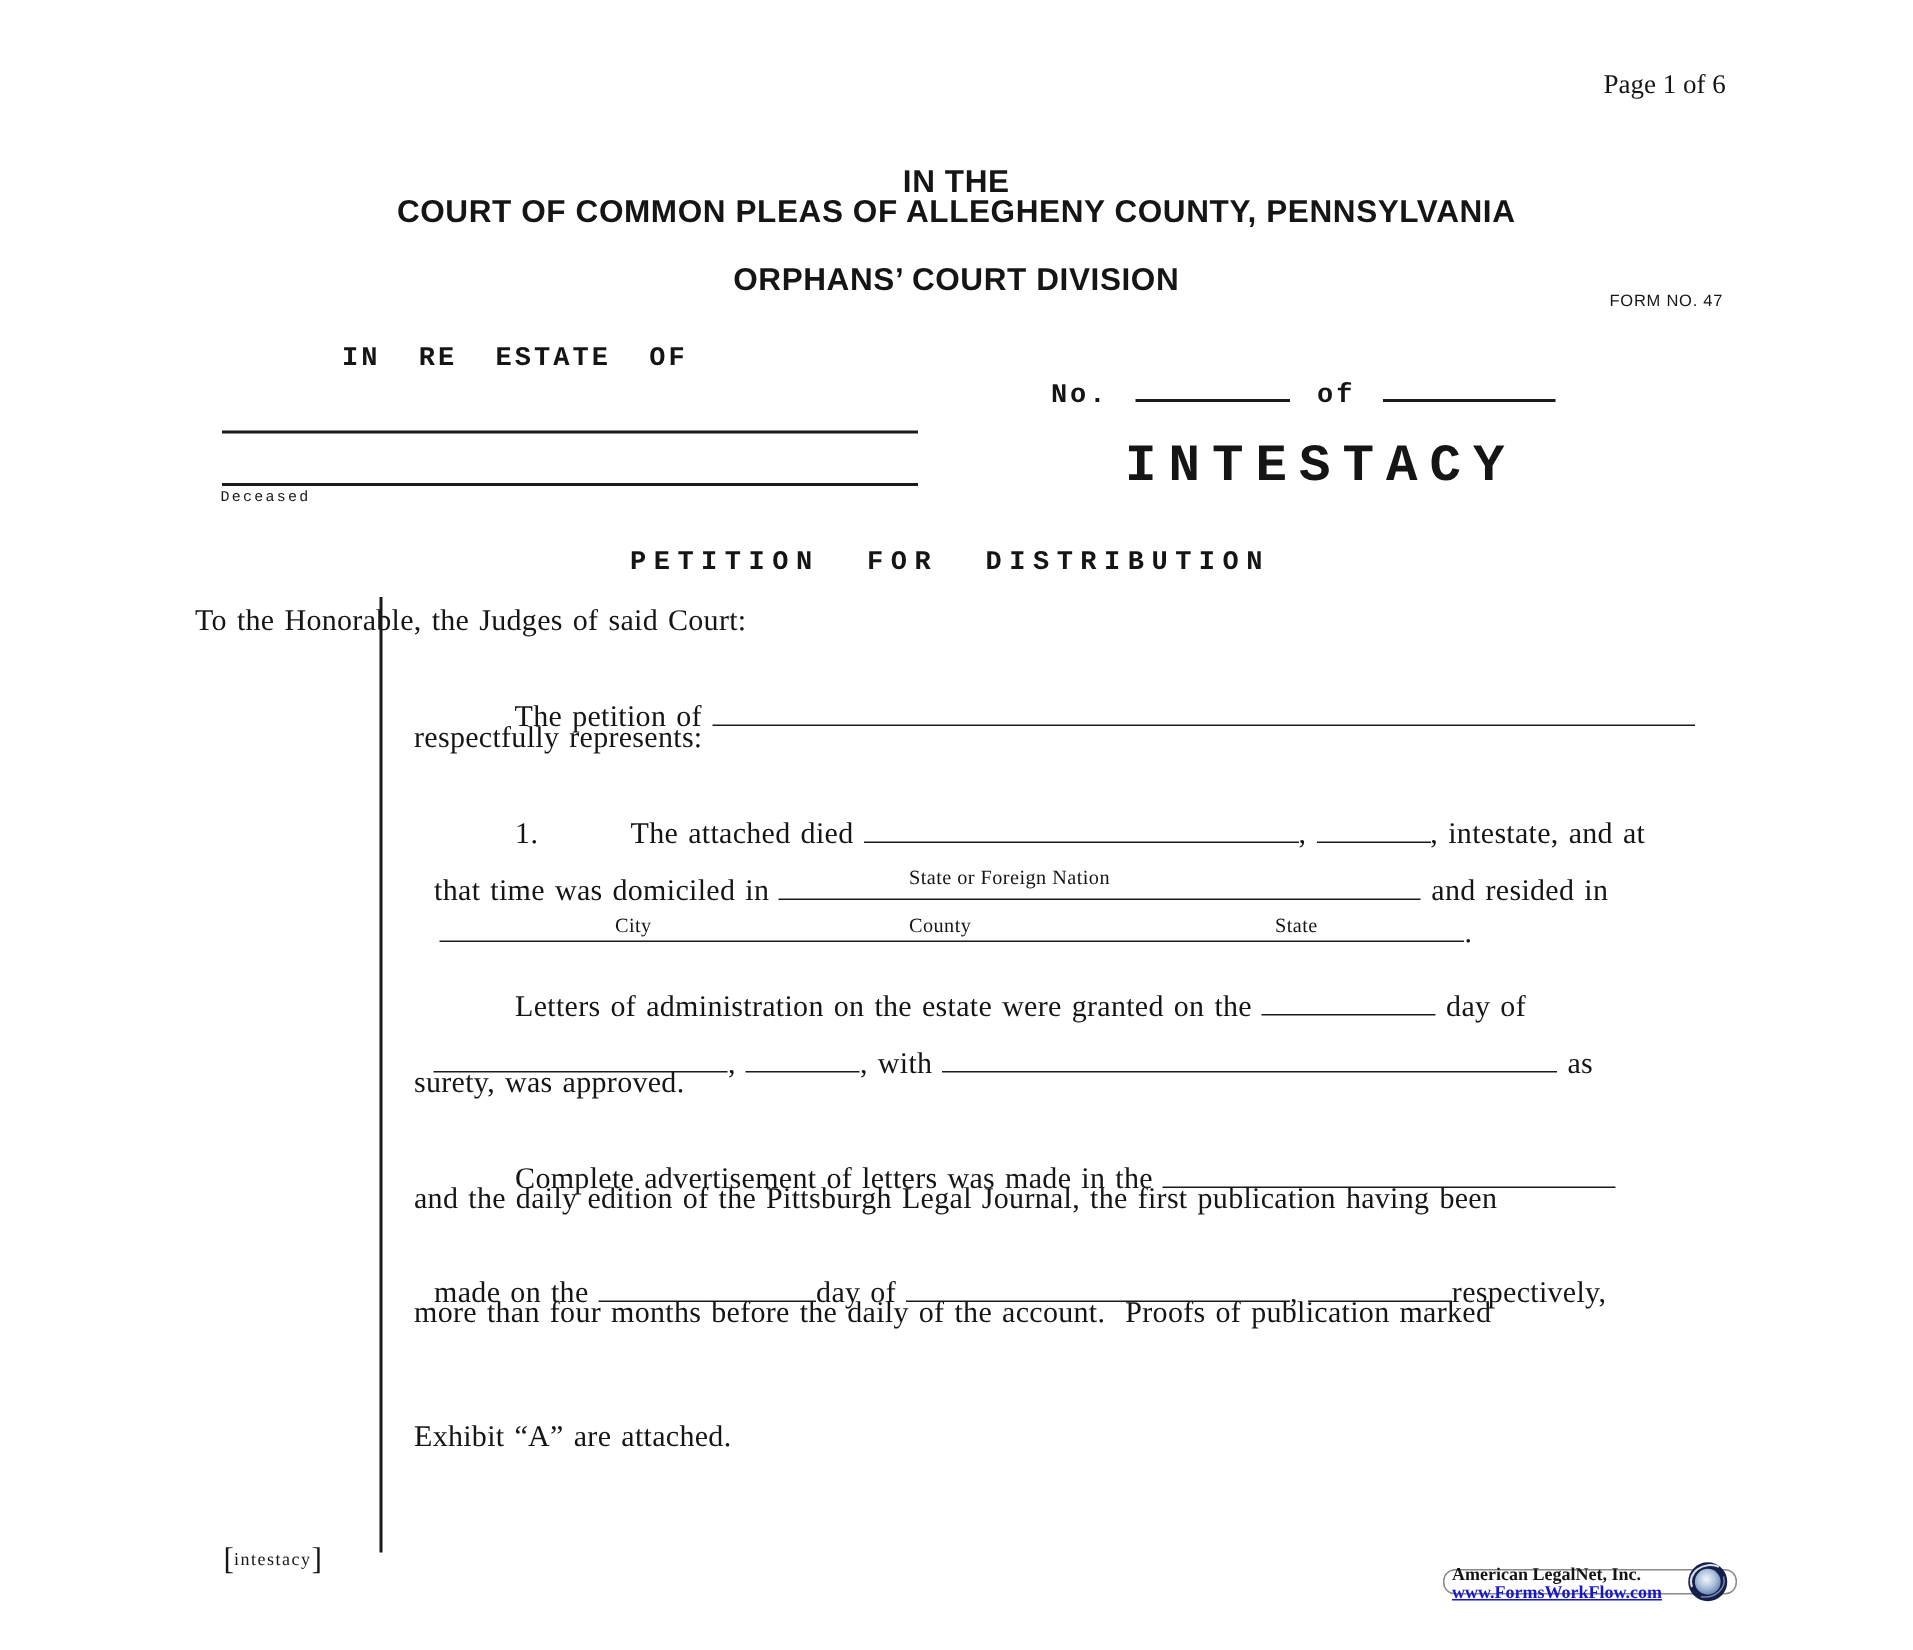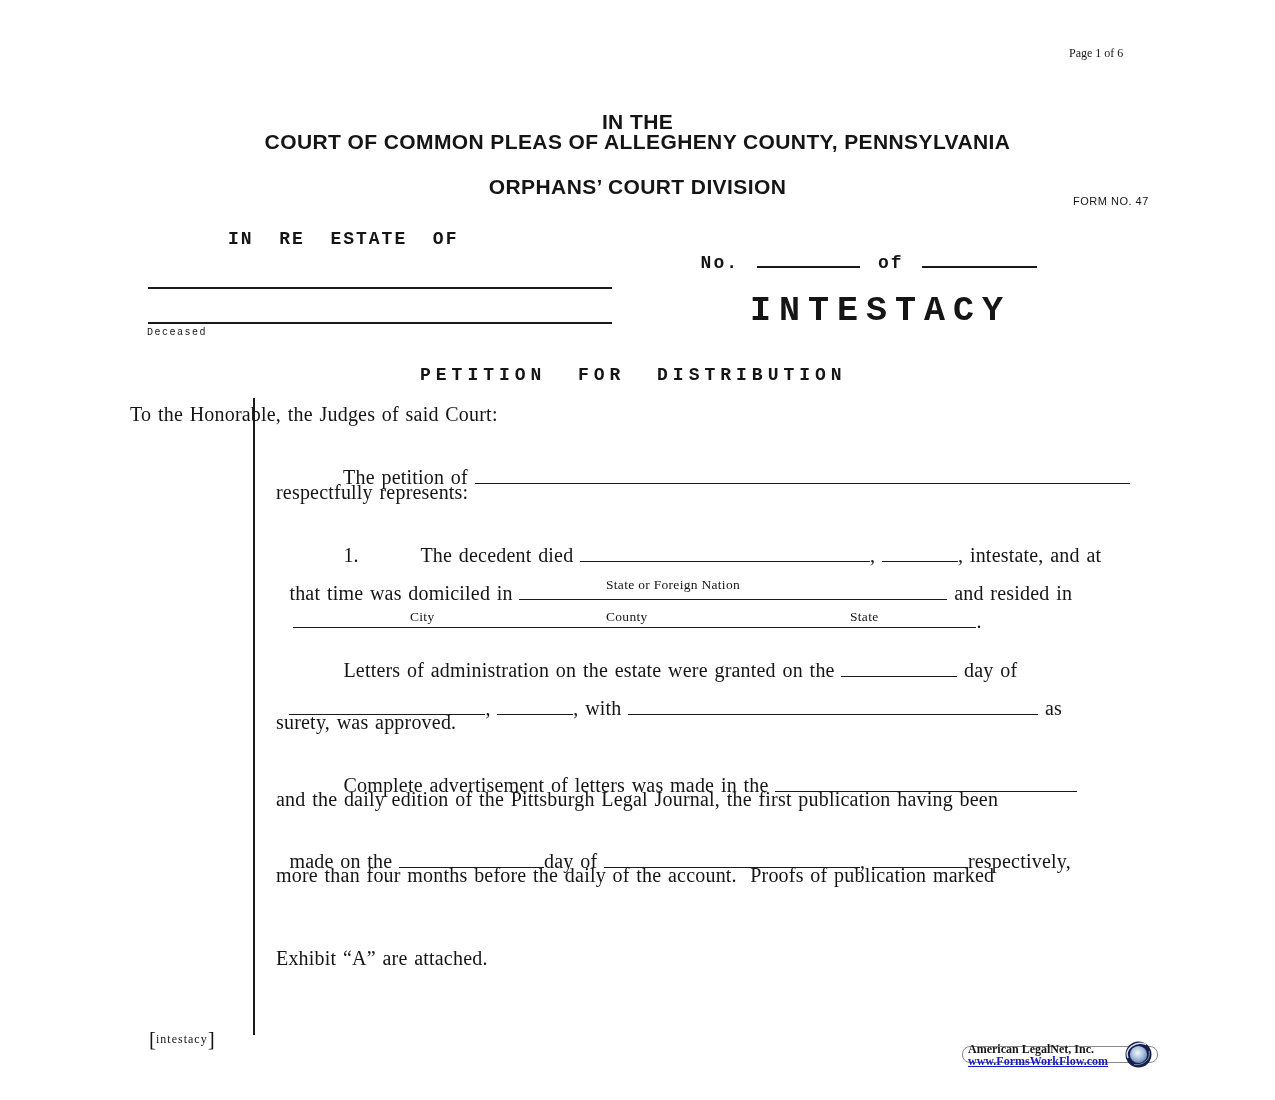--- a/index.html
+++ b/index.html
@@ -30,21 +30,21 @@
   }
   .brand-text{flex:1;line-height:12px;}
   .brand-company{font-weight:bold;font-size:12px;white-space:nowrap;}
   .brand-url{font-weight:bold;font-size:12px;color:#1717c9;text-decoration:underline;white-space:nowrap;cursor:pointer;}
   .bracket{font-size:21px;line-height:1;vertical-align:-3px;}
   .tag-text{font-size:12px;letter-spacing:1px;}
 </style>
 </head>
 <body>
 
-<div class="abs" style="left:1069px;top:46px;font-size:12px;">Page 1 of 6</div>
+<div class="abs" style="left:1069px;top:46px;font-size:18px;">Page 1 of 6</div>
 
 <div class="abs center sans hdr" style="top:112px;">IN THE</div>
 <div class="abs center sans hdr" style="top:132px;">COURT OF COMMON PLEAS OF ALLEGHENY COUNTY, PENNSYLVANIA</div>
 <div class="abs center sans hdr" style="top:177px;">ORPHANS’ COURT DIVISION</div>
 <div class="abs sans" style="left:1049px;top:195px;font-size:11px;letter-spacing:.5px;padding-left:24px;">FORM NO. 47</div>
 
 <div class="abs mono caption-mono" style="left:228px;top:229px;">IN  RE  ESTATE  OF</div>
 
 <div class="abs mono caption-mono" style="left:675px;top:229px;">
   <span>No.</span><span class="mblank" style="width:103px;margin-left:18px;"></span><span style="margin-left:18px;">of</span><span class="mblank" style="width:115px;margin-left:18px;"></span>
@@ -62,21 +62,21 @@
 
 <div class="line" style="left:130px;top:403px;">To the Honorable, the Judges of said Court:</div>
 
 <div class="line" style="left:330px;top:442px;">
   <span>The petition of </span><span class="blank" style="width:655px;"></span>
 </div>
 
 <div class="line" style="left:276px;top:481px;">respectfully represents:</div>
 
 <div class="line" style="left:330px;top:520px;">
-  <span class="num-spacer">1.</span><span>The decedent died </span><span class="blank" style="width:290px;"></span><span>, </span><span class="blank" style="width:76px;"></span><span>, intestate, and at</span>
+  <span class="num-spacer">1.</span><span>The attached died </span><span class="blank" style="width:290px;"></span><span>, </span><span class="blank" style="width:76px;"></span><span>, intestate, and at</span>
 </div>
 
 <div class="line" style="left:276px;top:558px;">
   <span>that time was domiciled in </span><span class="blank" style="width:428px;"></span><span> and resided in</span>
 </div>
 <div class="small-label" style="left:606px;top:577px;">State or Foreign Nation</div>
 
 <div class="line" style="left:280px;top:586px;">
   <span class="blank" style="width:683px;"></span><span>.</span>
 </div>

